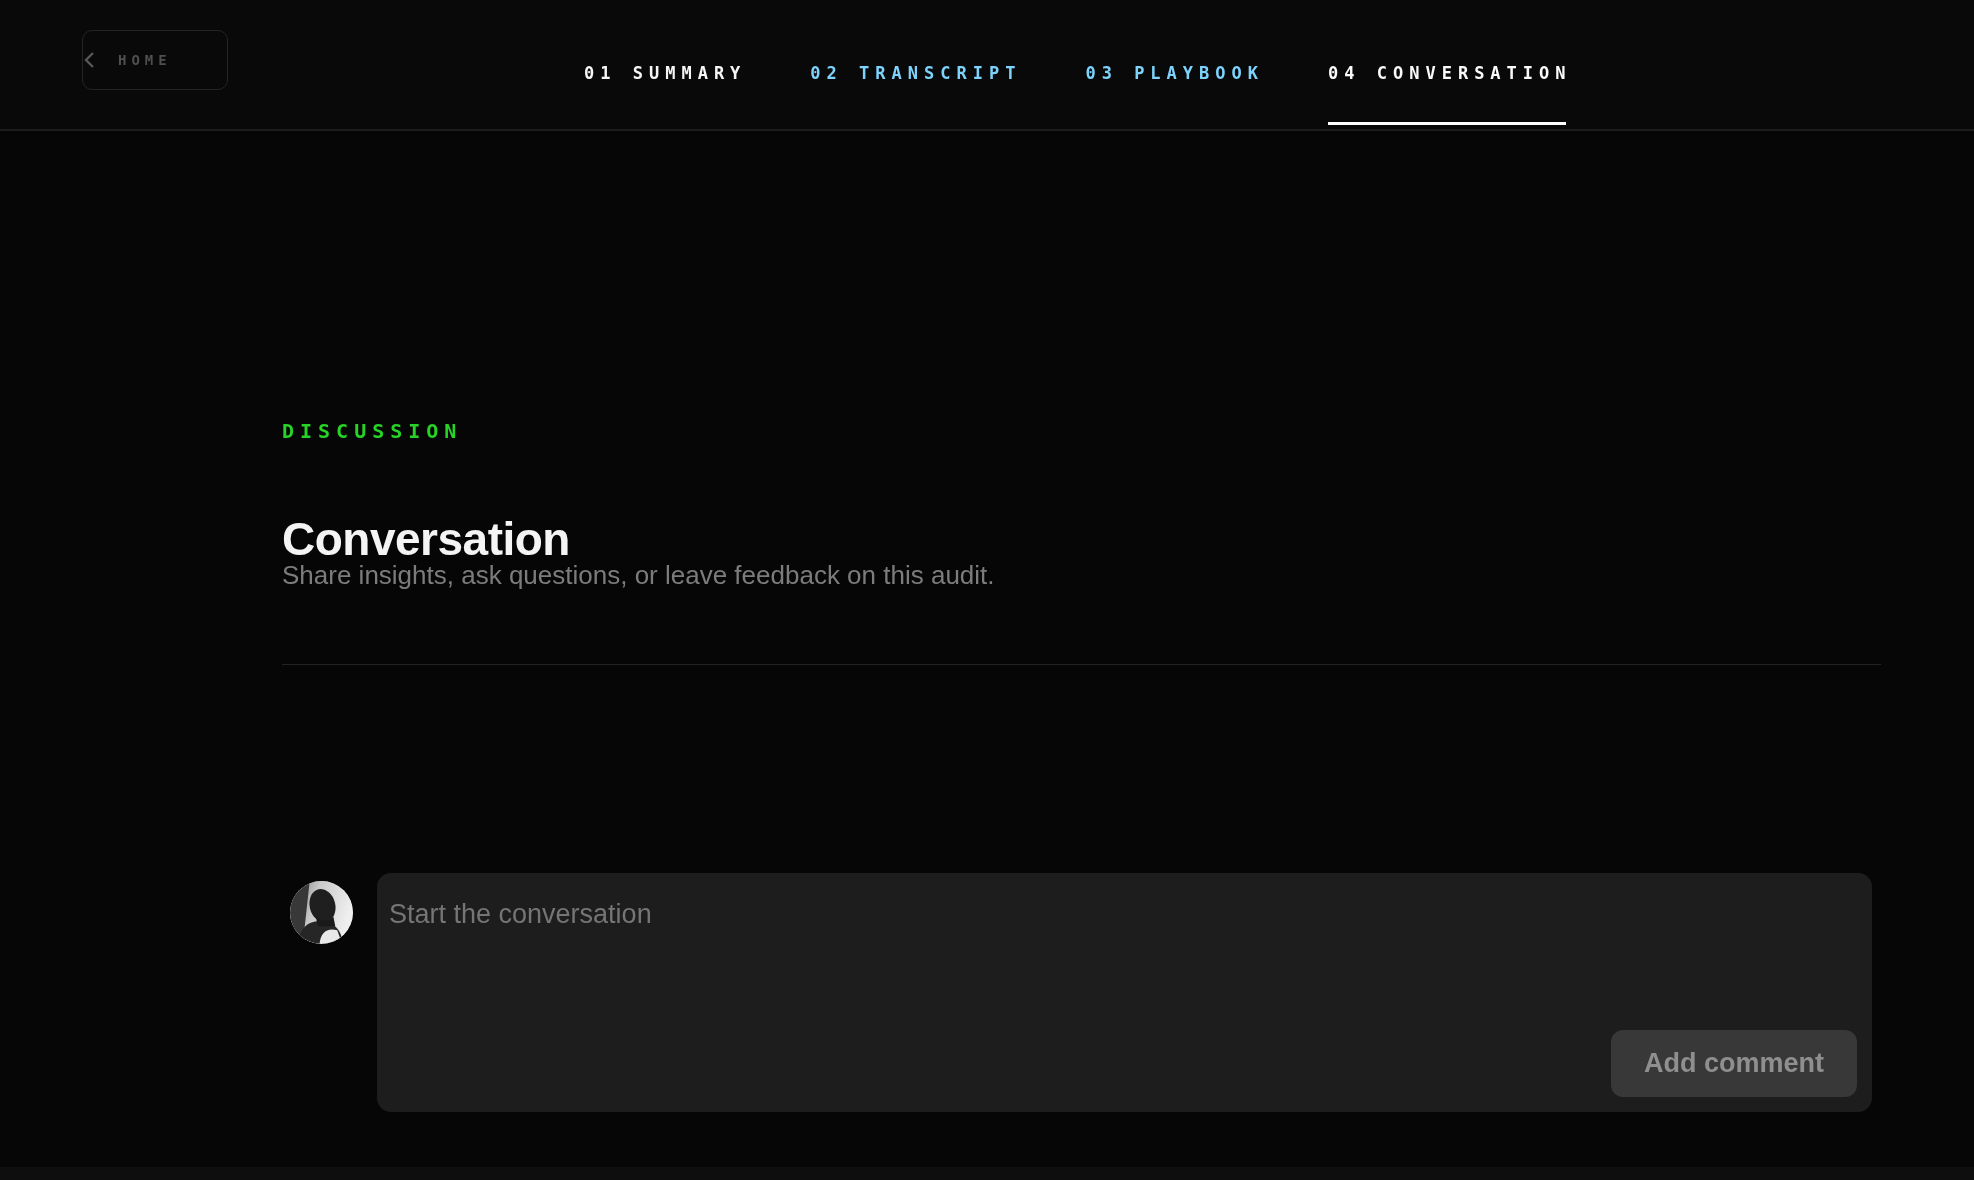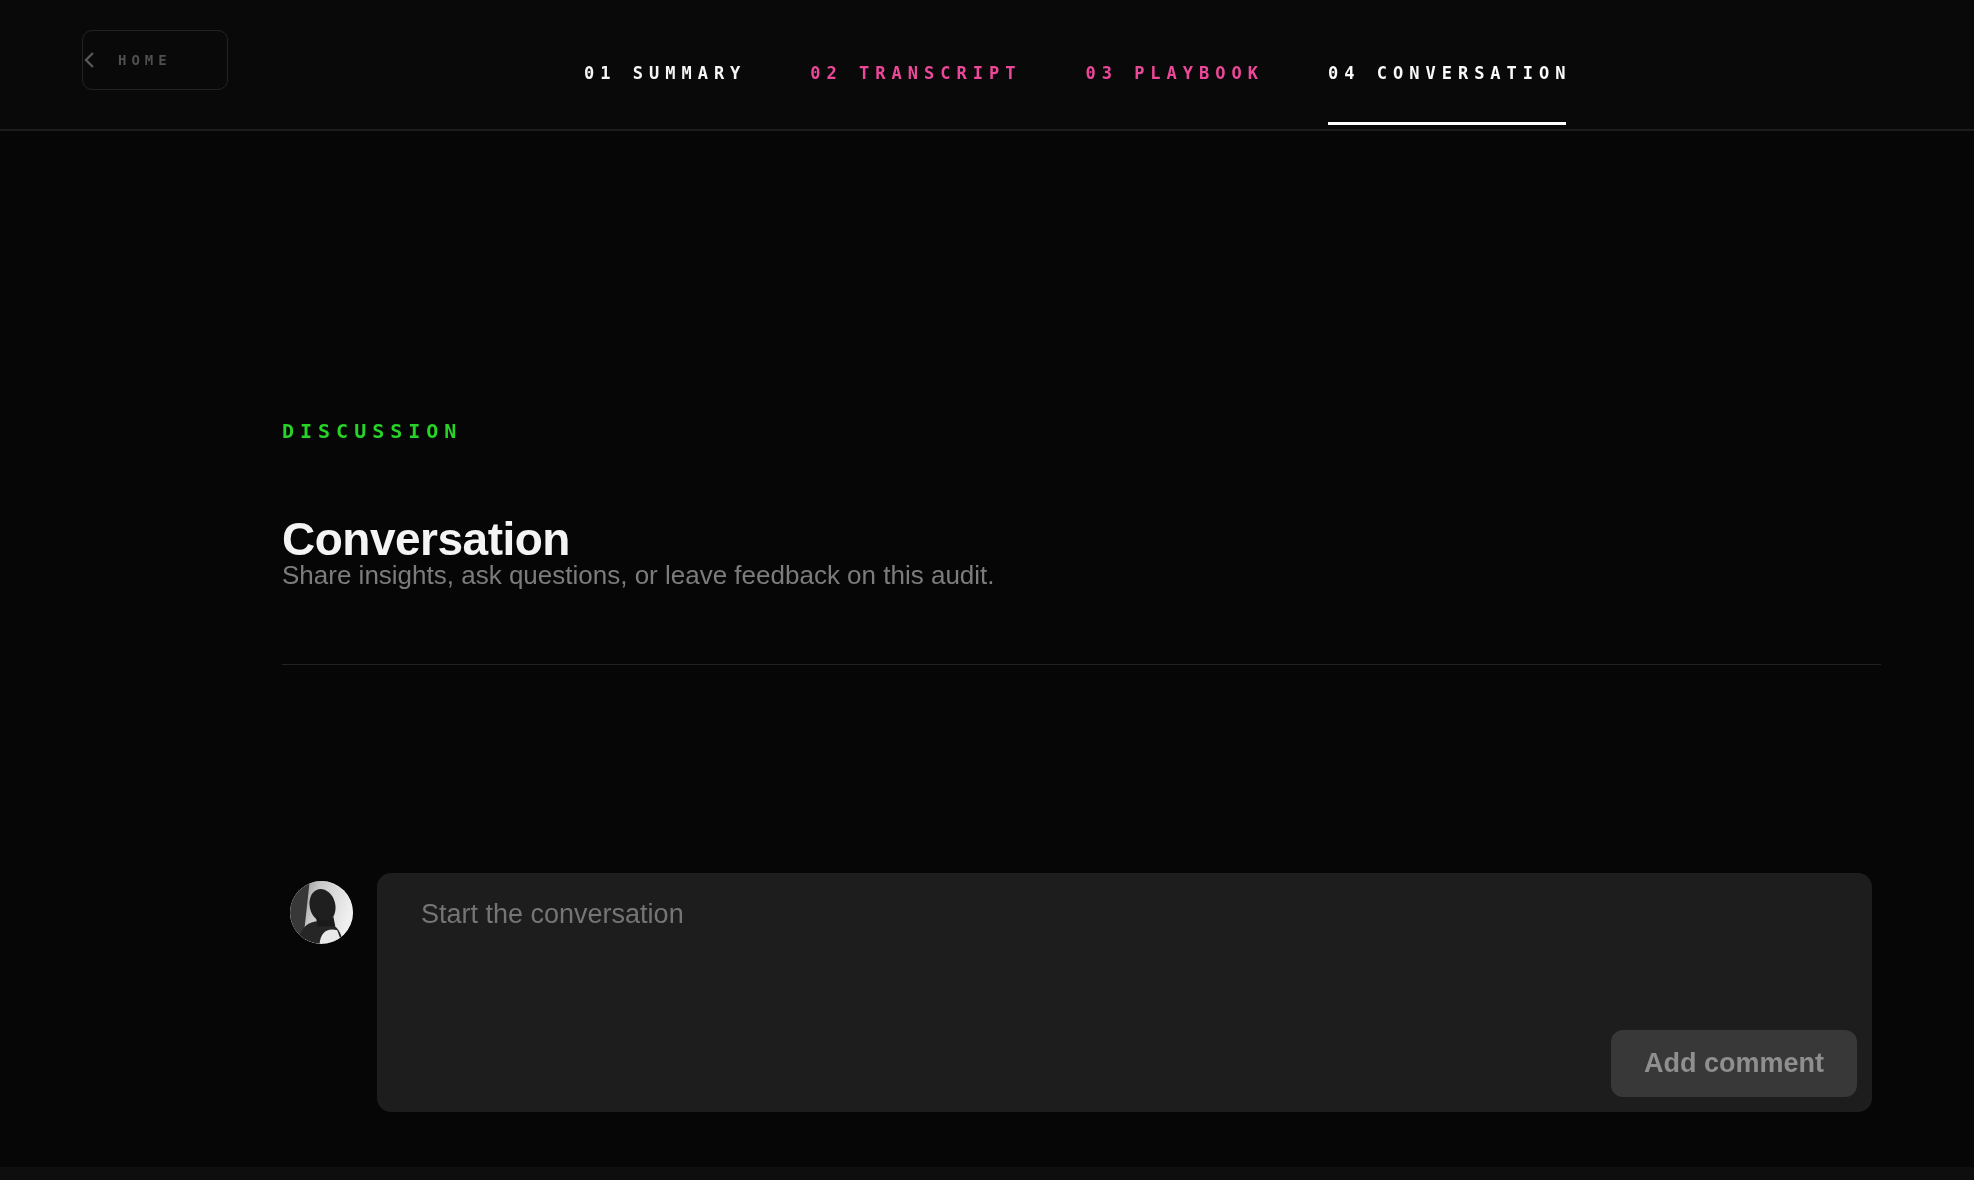--- a/index.html
+++ b/index.html
@@ -36,21 +36,21 @@
   }
   .nav {
     position: absolute; left: 584px; top: 16px; bottom: 0;
     display: flex; gap: 64px;
   }
   .tab {
     position: relative;
     display: flex; align-items: center;
     font-family: "DejaVu Sans Mono", monospace;
     font-size: 17px; font-weight: 700; letter-spacing: 6px;
-    color: #ec4899; cursor: pointer; white-space: nowrap;
+    color: #7dd3fc; cursor: pointer; white-space: nowrap;
   }
   .tab.bright { color: #f5f5f5; }
   .tab.active { color: #fafafa; }
   .tab.active::after {
     content: ""; position: absolute; left: 0; right: 6px; bottom: 4px;
     height: 3px; background: #ffffff;
   }
 
   
   .eyebrow {
@@ -88,21 +88,21 @@
   }
   .composer {
     position: absolute; left: 377px; top: 873px;
     width: 1495px; height: 239px;
     background: #1d1d1d; border-radius: 14px;
   }
   .composer textarea {
     position: absolute; inset: 0;
     width: 100%; height: 100%;
     background: transparent; border: none; outline: none; resize: none;
-    padding: 26px 44px;
+    padding: 26px 12px;
     font-family: "Liberation Sans", sans-serif;
     font-size: 27px; color: #dddddd;
   }
   .composer textarea::placeholder { color: #757575; opacity: 1; }
   .add-comment-btn {
     position: absolute; right: 15px; bottom: 15px;
     background: #383838; border: none; border-radius: 12px;
     padding: 18px 33px;
     font-family: "Liberation Sans", sans-serif;
     font-size: 27px; font-weight: 600; color: #8f8f8f;

